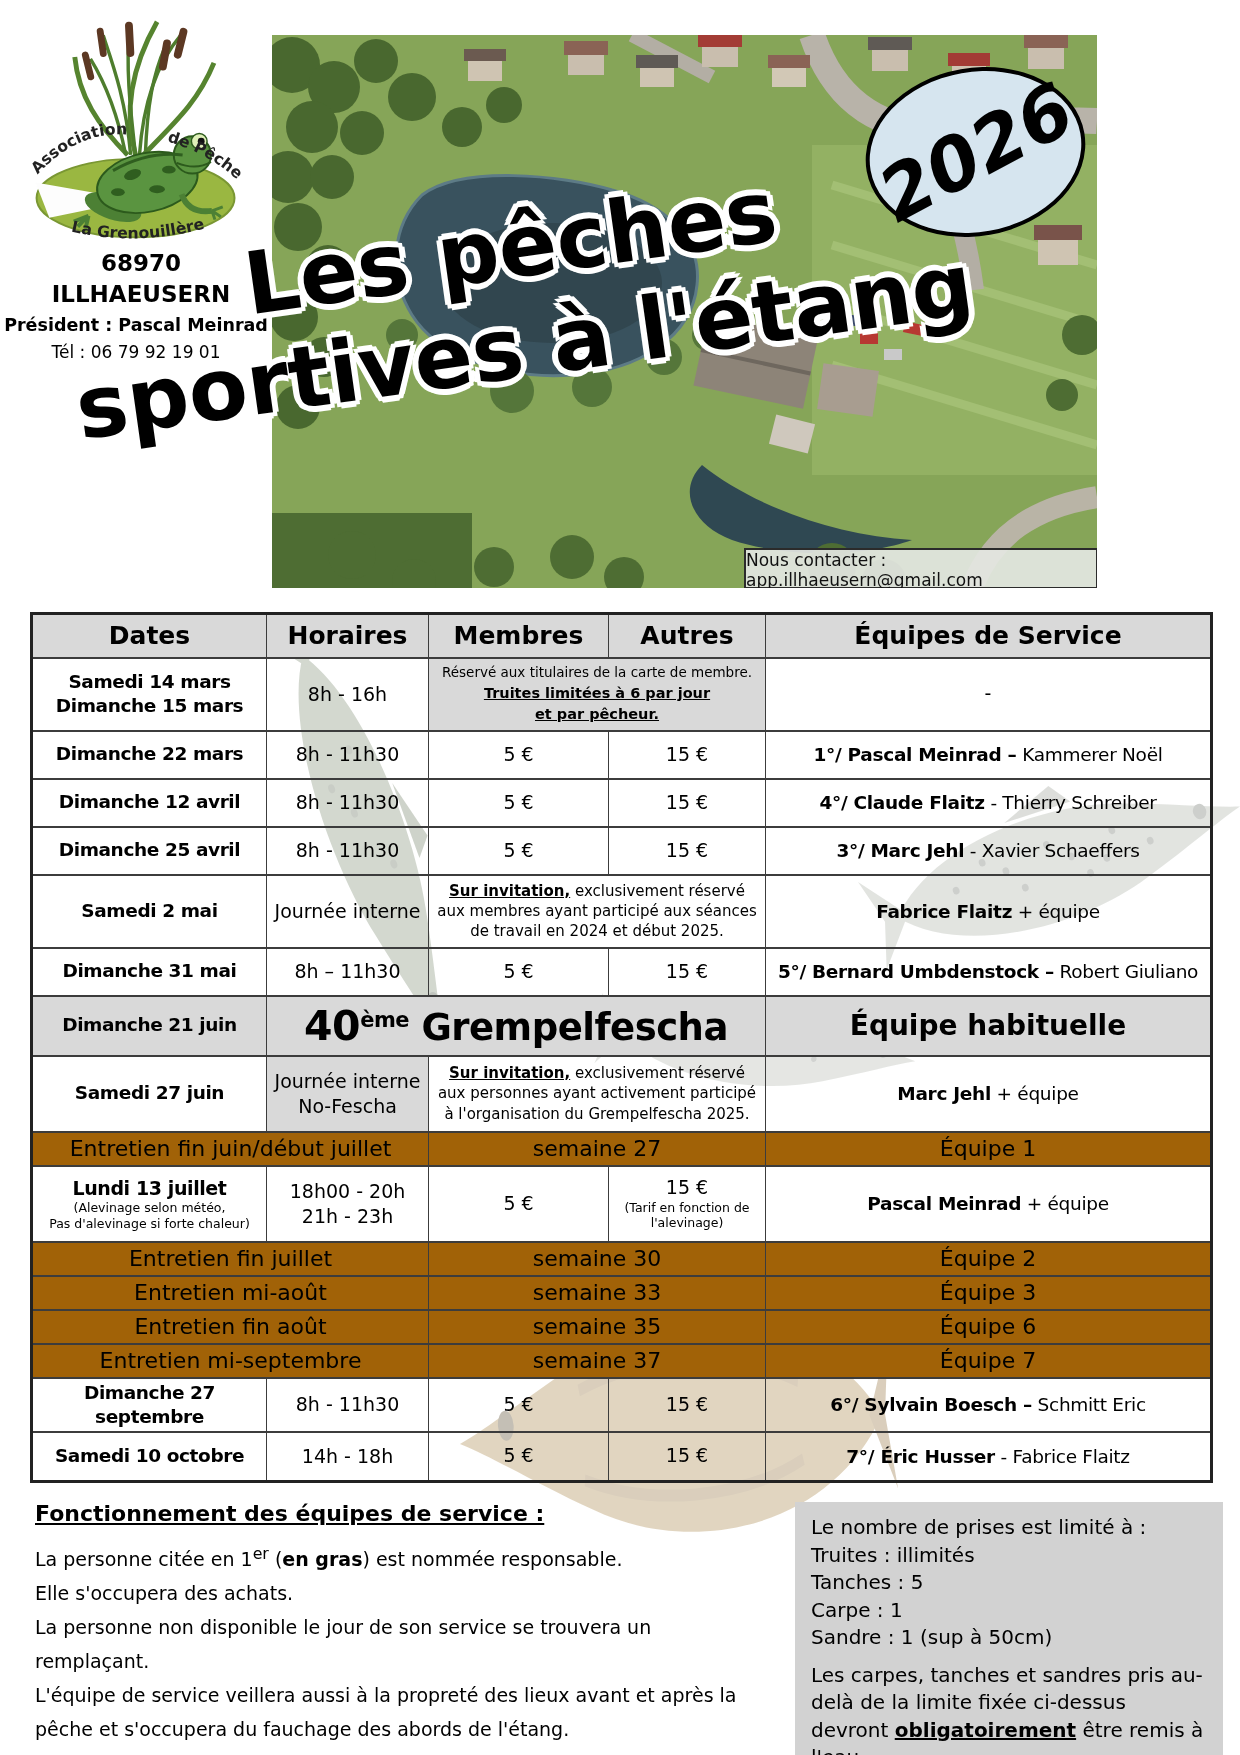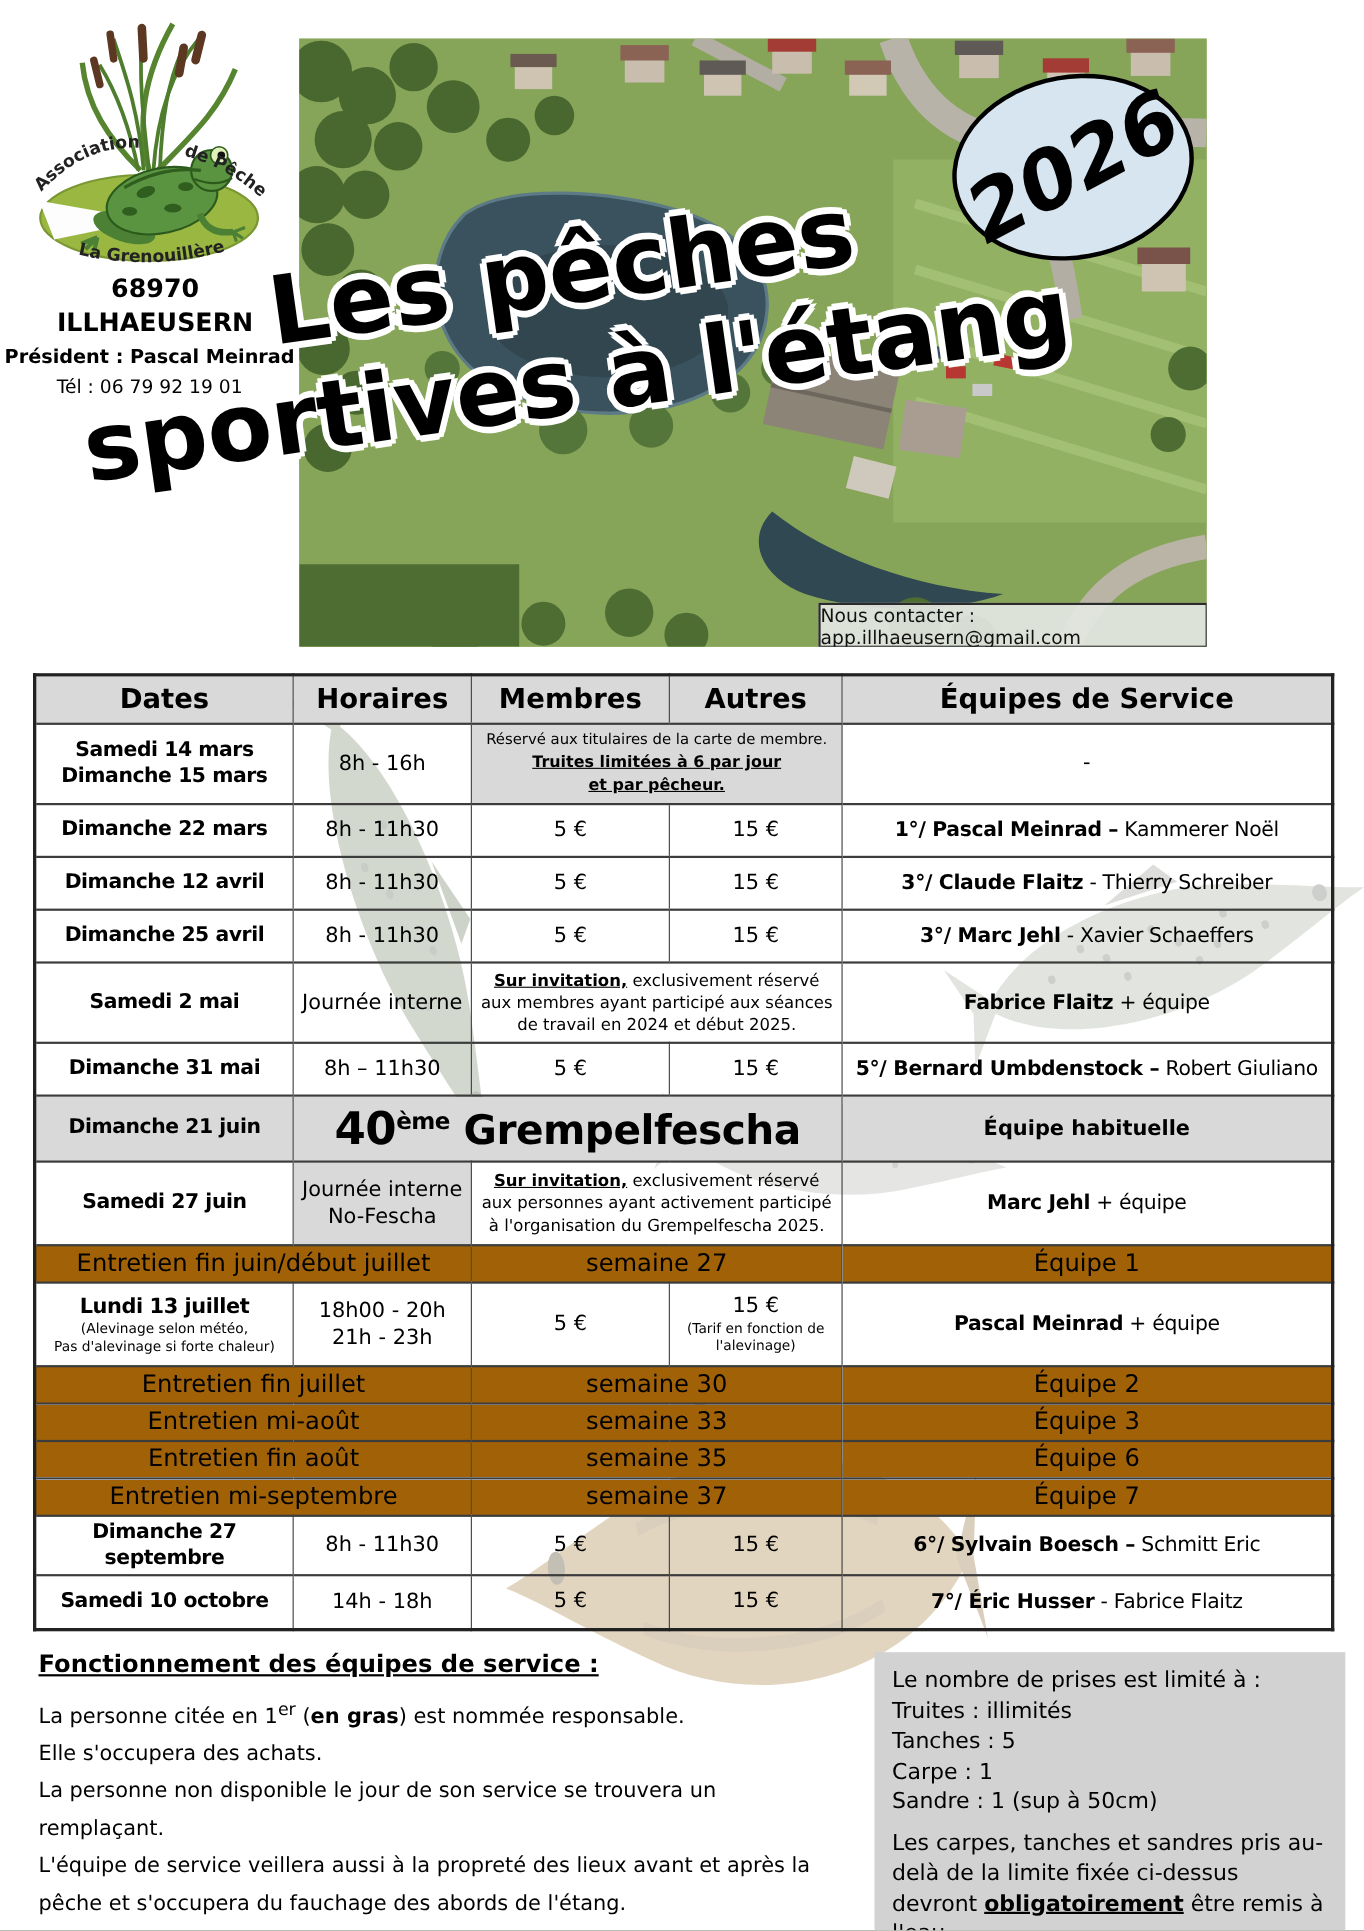--- a/index.html
+++ b/index.html
@@ -53,21 +53,21 @@
   .team{text-align:left;padding-left:12px;font-size:18.5px;letter-spacing:-0.3px;}
   .res-note{font-size:13.5px;line-height:1.45;}
   .bu{font-weight:bold;text-decoration:underline;font-size:14.5px;}
   .inv-note{font-size:15px;line-height:1.35;padding:2px 8px;}
   .inv-note .bu{font-size:15px;}
   .green-label,.week{font-size:22px;}
   .gteam{text-align:left;padding-left:12px;font-size:22px;}
   .fescha{font-weight:bold;font-size:37px;letter-spacing:-0.5px;}
   .fescha .f40{font-size:41px;}
   .fescha sup{font-size:21px;}
-  .hab{font-weight:bold;font-size:19px;}
+  .hab{font-weight:bold;font-size:28px;}
   .small-note{font-size:12.5px;font-weight:normal;line-height:1.25;letter-spacing:0;}
 
   
   .footer-left{position:absolute;left:35px;top:1497px;width:720px;z-index:2;font-size:19px;line-height:34px;}
   .footer-heading{font-size:22px;font-weight:bold;text-decoration:underline;margin-bottom:6px;}
   .footer-left b{font-weight:bold;text-align:center;}
   .limits-box{position:absolute;left:795px;top:1502px;width:428px;z-index:2;background:#d2d2d2;
       padding:12px 16px;box-sizing:border-box;font-size:20px;line-height:27.5px;}
   .limits-para{margin-top:10px;}
   .limits-para b{font-weight:bold;text-decoration:underline;}
@@ -352,21 +352,21 @@
       <td class="time">8h - 11h30</td>
       <td class="euro">5 €</td>
       <td class="euro">15 €</td>
       <td class="team"><b>1°/ Pascal Meinrad –</b><span> Kammerer Noël</span></td>
     </tr>
     <tr style="height:48px">
       <td class="date">Dimanche 12 avril</td>
       <td class="time">8h - 11h30</td>
       <td class="euro">5 €</td>
       <td class="euro">15 €</td>
-      <td class="team"><b>3°/ Claude Flaitz</b><span> - Thierry Schreiber</span></td>
+      <td class="team"><b>4°/ Claude Flaitz</b><span> - Thierry Schreiber</span></td>
     </tr>
     <tr style="height:48px">
       <td class="date">Dimanche 25 avril</td>
       <td class="time">8h - 11h30</td>
       <td class="euro">5 €</td>
       <td class="euro">15 €</td>
       <td class="team"><b>3°/ Marc Jehl</b><span> - Xavier Schaeffers</span></td>
     </tr>
     <tr style="height:73px">
       <td class="date">Samedi 2 mai</td>

